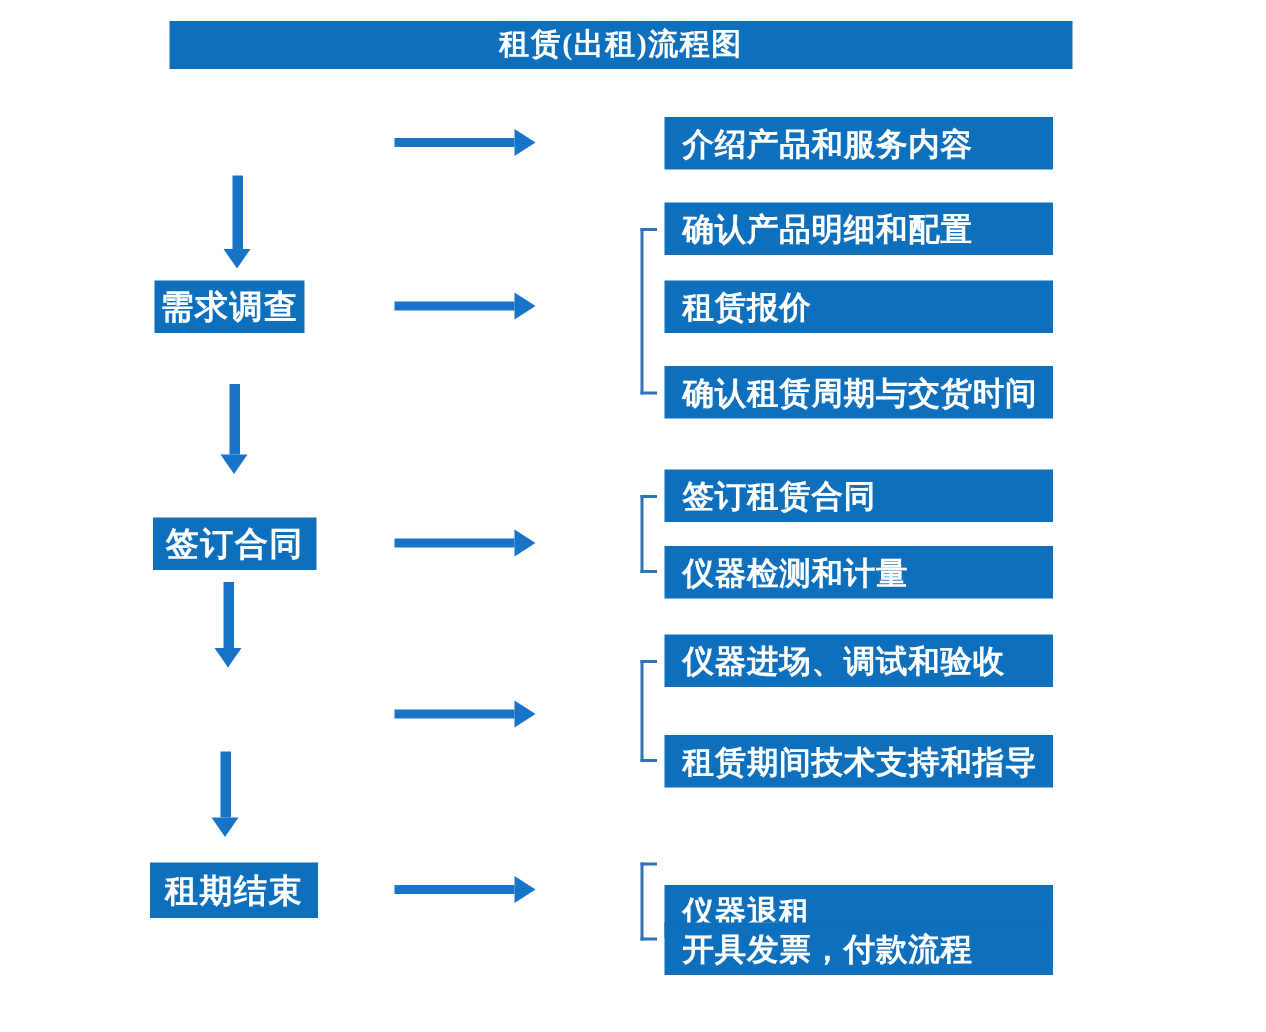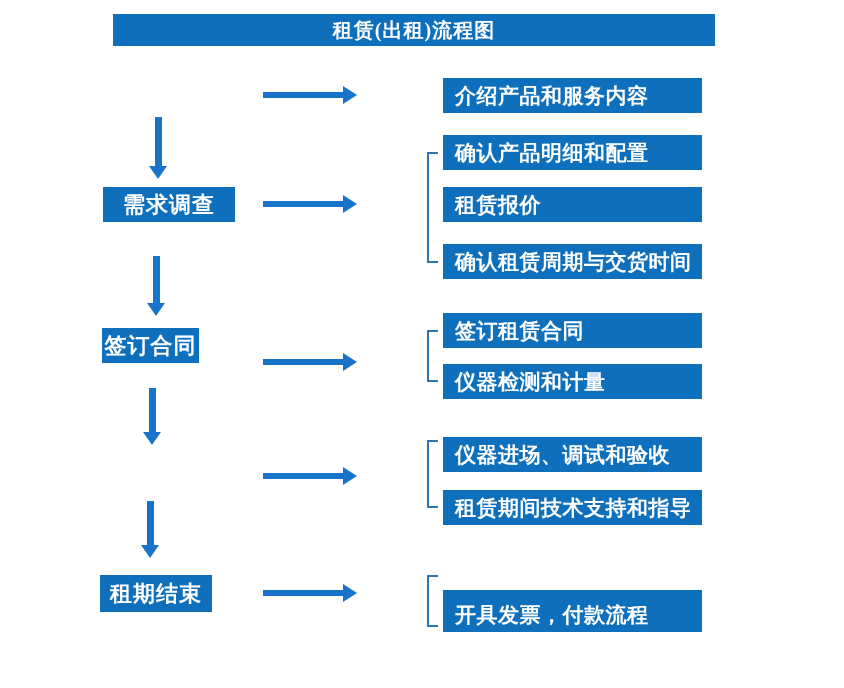--- a/index.html
+++ b/index.html
@@ -101,22 +101,22 @@
     border-bottom: 2px solid var(--bracket_blue);
   }
 </style>
 </head>
 <body>
 
 <div class="canvas">
 
   <div class="title-bar">租赁(出租)流程图</div>
 
-  <div class="step-box" style="left:103px; top:187px; width:132px; height:35px;font-family:Liberation Mono, monospace;">需求调查</div>
-  <div class="step-box" style="left:102px; top:328px; width:97px; height:35px;">签订合同</div>
+  <div class="step-box" style="left:103px; top:187px; width:100px; height:35px;font-family:Liberation Mono, monospace;">需求调查</div>
+  <div class="step-box" style="left:102px; top:345px; width:109px; height:35px;">签订合同</div>
   <div class="step-box" style="left:100px; top:575px; width:112px; height:37px;text-align:center;">租期结束</div>
 
   <div class="varrow" style="left:149px; top:117px; height:62px;">
     <div class="shaft"></div>
     <div class="head"></div>
   </div>
   <div class="varrow" style="left:147px; top:256px; height:60px;">
     <div class="shaft"></div>
     <div class="head"></div>
   </div>
@@ -154,18 +154,18 @@
   <div class="bracket" style="top:330px; height:52px;"></div>
   <div class="bracket" style="top:440px; height:68px;"></div>
   <div class="bracket" style="top:575px; height:52px;"></div>
 
   <div class="detail-box" style="top:78px;">介绍产品和服务内容</div>
   <div class="detail-box" style="top:135px;">确认产品明细和配置</div>
   <div class="detail-box" style="top:187px;">租赁报价</div>
   <div class="detail-box" style="top:244px;">确认租赁周期与交货时间</div>
   <div class="detail-box" style="top:313px;">签订租赁合同</div>
   <div class="detail-box" style="top:364px;">仪器检测和计量</div>
-  <div class="detail-box" style="top:423px;margin-top:14px;">仪器进场、调试和验收</div>
+  <div class="detail-box" style="top:423px;">仪器进场、调试和验收</div>
   <div class="detail-box" style="top:490px;">租赁期间技术支持和指导</div>
   <div class="detail-box" style="top:558px;margin-top:32px;">仪器退租</div>
-  <div class="detail-box" style="top:597px;">开具发票，付款流程</div>
+  <div class="detail-box" style="top:615px;">开具发票，付款流程</div>
 
 </div>
 
 </body></html>

